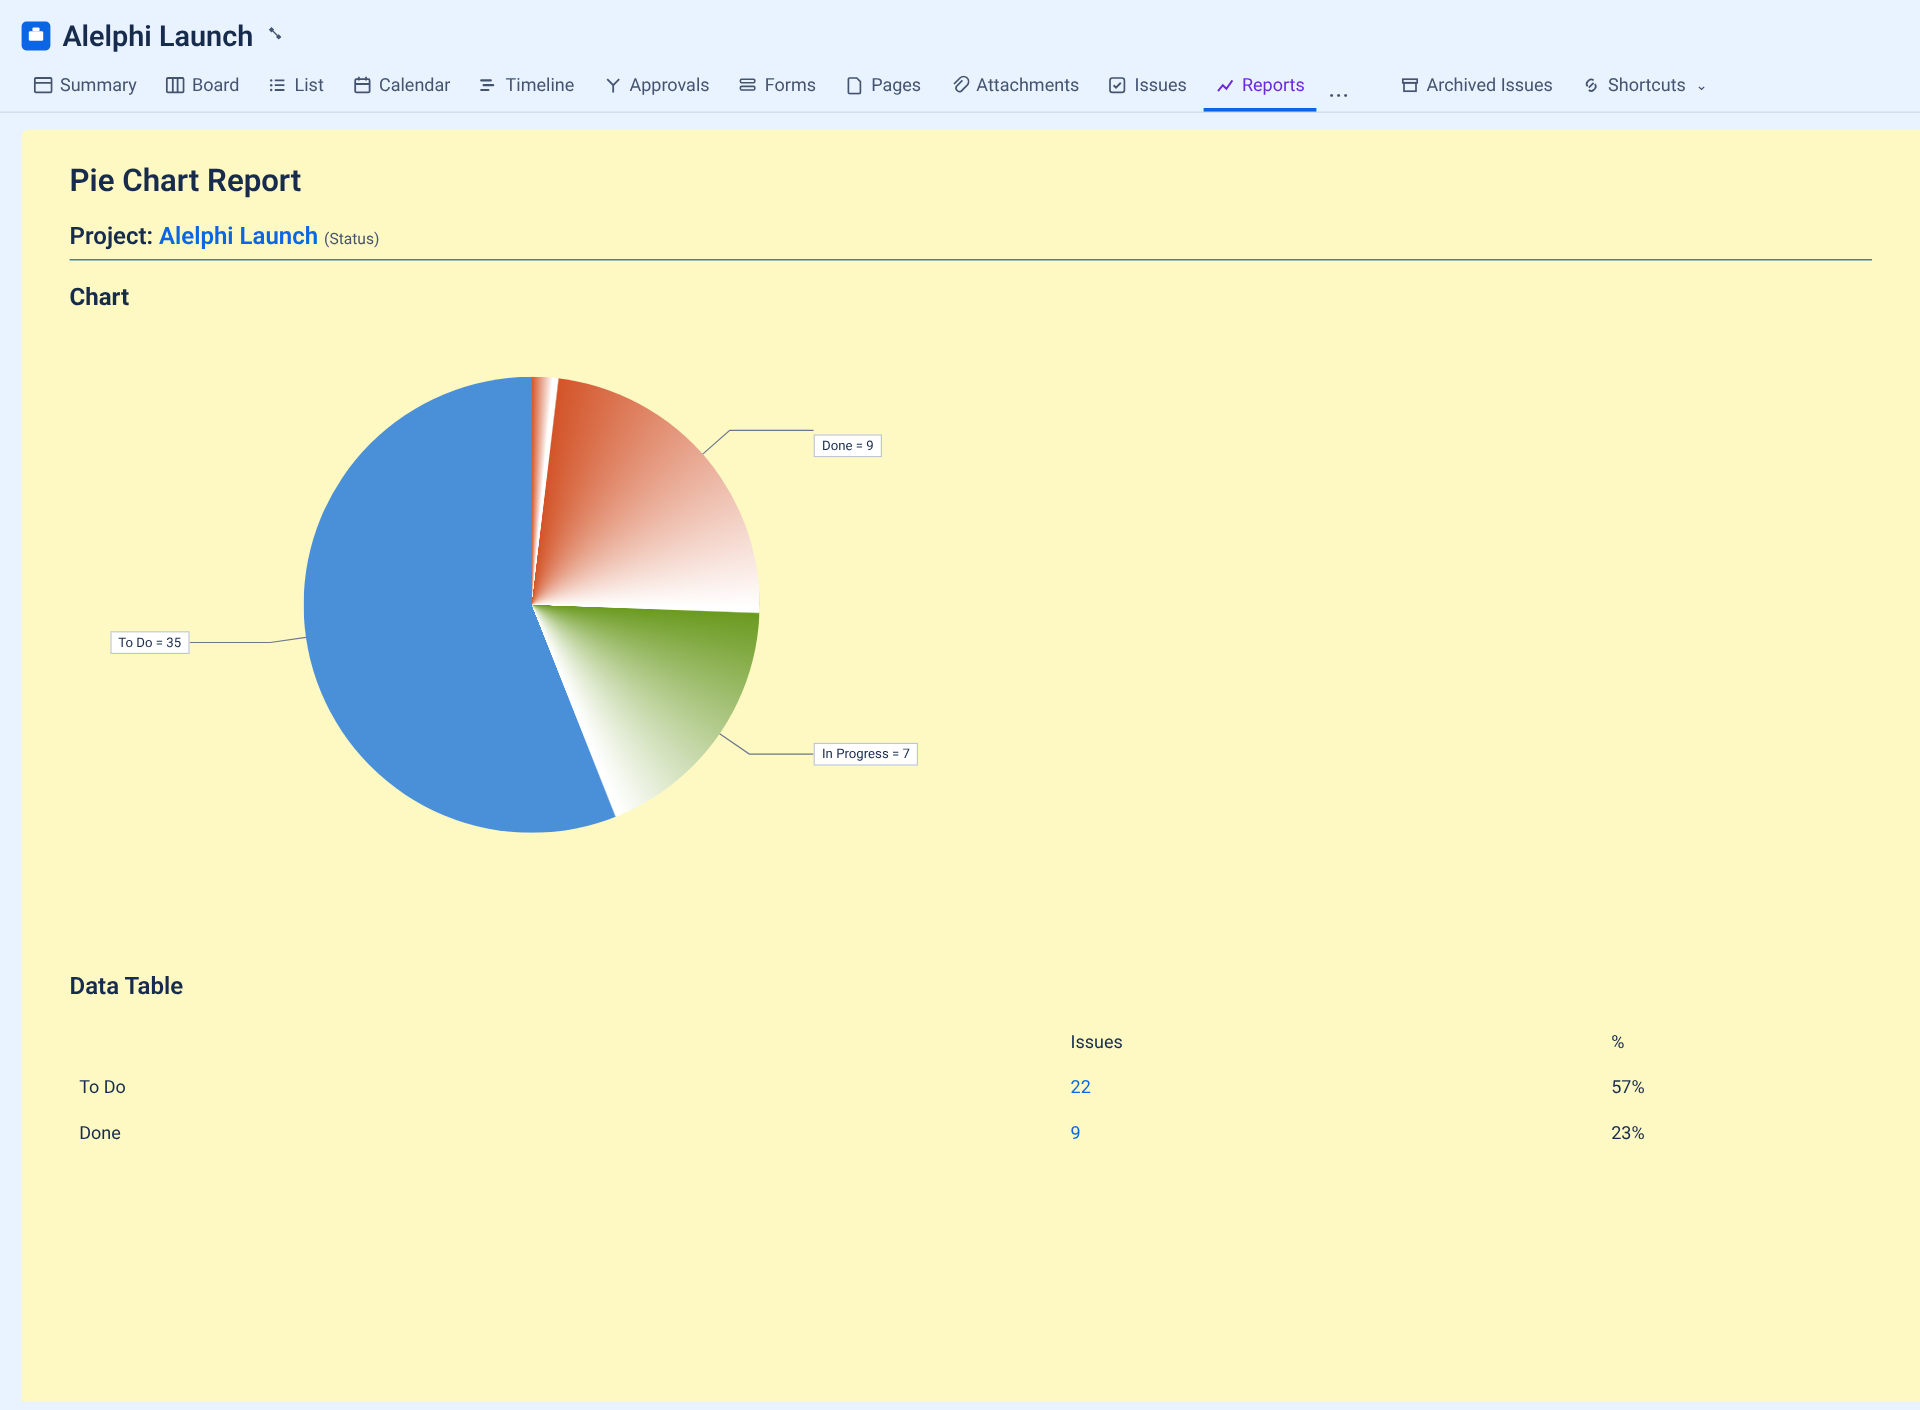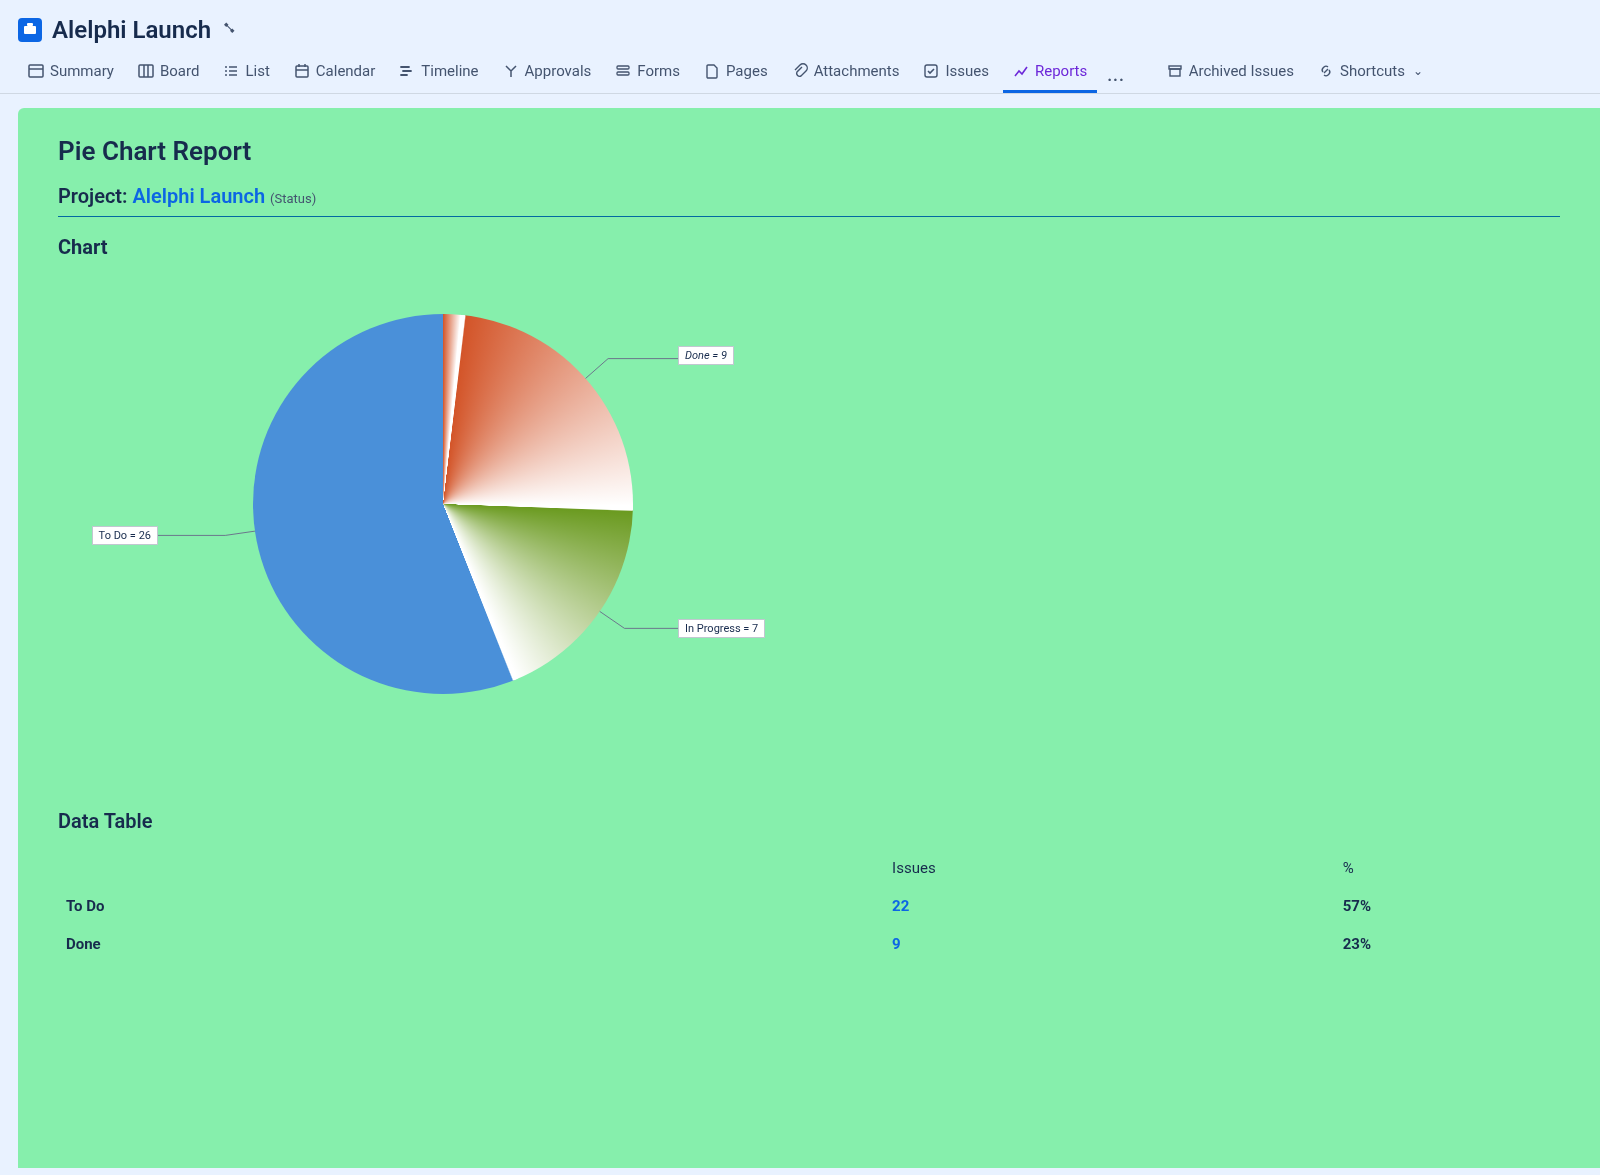--- a/index.html
+++ b/index.html
@@ -72,21 +72,21 @@
     color:#44546f;
     cursor:pointer;
     font-weight:bold;
     letter-spacing:1px;
   }
   .tab-gap { width: 18px; }
   .chev { font-size:12px; margin-left:2px;}
 
   
   .card {
-    background: #86efac;
+    background: #fef9c3;
     margin: 14px 0 0 18px;
     border-radius: 6px 0 0 0;
     padding: 28px 40px 40px 40px;
     min-height: 1060px;
     width: calc(100% - 18px);
   }
   .report-title {
     font-size: 26px;
     font-weight: 600;
     color: #172b4d;
@@ -147,21 +147,21 @@
     margin-bottom: 16px;
   }
   table.data-table {
     width: 100%;
     border-collapse: collapse;
     font-size: 15px;
   }
   table.data-table th, table.data-table td {
     text-align: left;
     padding: 10px 8px;
-    font-weight: 700;
+    font-weight: 400;
     color:#172b4d;
   }
   table.data-table th { color:#172b4d; font-weight:400; }
   .link-num { color:#0c66e4; cursor:pointer; }
   .col-status { width:55%; }
   .col-issues { width:30%; }
   .col-pct { width:15%; }
 </style>
 </head>
 <body>
@@ -304,22 +304,22 @@
   <div class="chart-area">
     <div class="pie" id="pie" style="background: conic-gradient(transparent 0deg, rgb(255, 255, 255) 5.4deg, rgb(255, 255, 255) 6.6deg, transparent 0deg, transparent 0deg, rgb(255, 255, 255) 90.6632deg, rgb(255, 255, 255) 91.8632deg, transparent 0deg, transparent 0deg, rgb(255, 255, 255) 156.979deg, rgb(255, 255, 255) 158.179deg, transparent 0deg), conic-gradient(rgb(211, 84, 40) 6deg, rgb(211, 84, 40) 91.2632deg, rgb(106, 154, 31) 91.2632deg, rgb(106, 154, 31) 157.579deg, rgb(74, 144, 217) 157.579deg, rgb(74, 144, 217) 366deg, rgb(211, 84, 40) 366deg, rgb(211, 84, 40) 366deg); box-shadow: rgb(255, 255, 255) 0px 0px 0px 0px inset; position: relative;">
         <div style="position: absolute; inset: 0px; border-radius: 50%; background: conic-gradient(transparent 5deg, rgb(255, 255, 255) 5.4deg, rgb(255, 255, 255) 6.6deg, transparent 7deg, transparent 90.2632deg, rgb(255, 255, 255) 90.6632deg, rgb(255, 255, 255) 91.8632deg, transparent 92.2632deg, transparent 156.579deg, rgb(255, 255, 255) 156.979deg, rgb(255, 255, 255) 158.179deg, transparent 158.579deg);"></div>
       </div>
 
     <svg class="leader" style="left:0;top:0;width:760px;height:470px;" viewBox="0 0 760 470">
       <polyline id="lead0" points="196.9474979902123,252.13404665468806 167.25499767287738,256.41836981069144 100,256.41836981069144"></polyline>
       <polyline id="lead1" points="527.5903339958015,99.42931611651638 550.1045972582965,79.60236602965054 620,79.60236602965054"></polyline>
       <polyline id="lead2" points="541.7321119533613,332.4013271921676 566.4792875249445,349.35943148566776 620,349.35943148566776"></polyline>
     </svg>
-    <div class="slice-label-box" id="lbl0" style="right: 660px; left: auto; top: 247.418px;">To Do = 26</div>
-    <div class="slice-label-box" id="lbl1" style="left: 620px; top: 67px; font-style: italic;">Done = 9</div>
+    <div class="slice-label-box" id="lbl0" style="right: 660px; left: auto; top: 247.418px;">To Do = 35</div>
+    <div class="slice-label-box" id="lbl1" style="left: 620px; top: 83px;">Done = 9</div>
     <div class="slice-label-box" id="lbl2" style="left: 620px; top: 340.359px;">In Progress = 7</div>
   </div>
 
   <div class="table-heading">Data Table</div>
 
   <table class="data-table">
     <thead>
       <tr>
         <th class="col-status"></th>
         <th class="col-issues">Issues</th>

